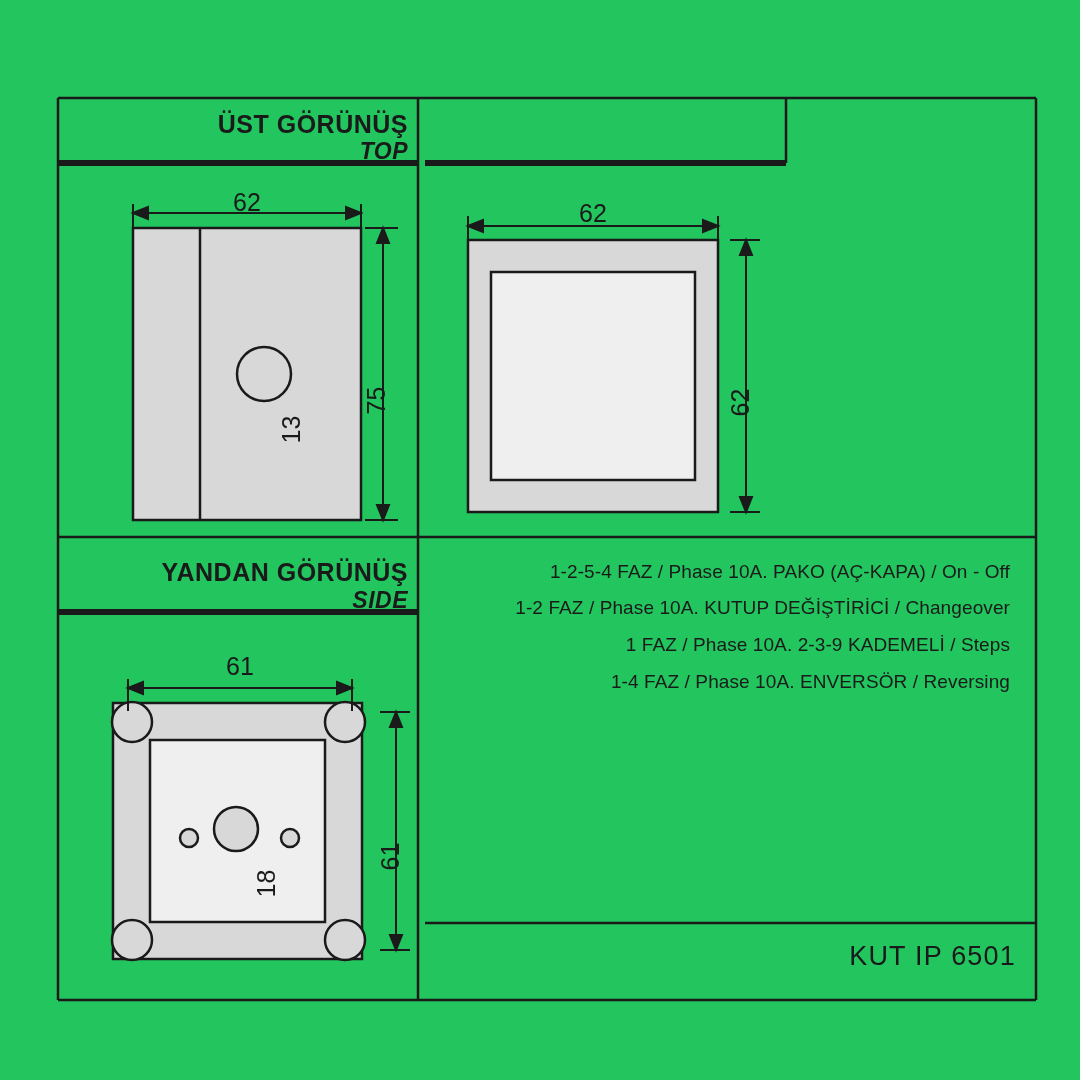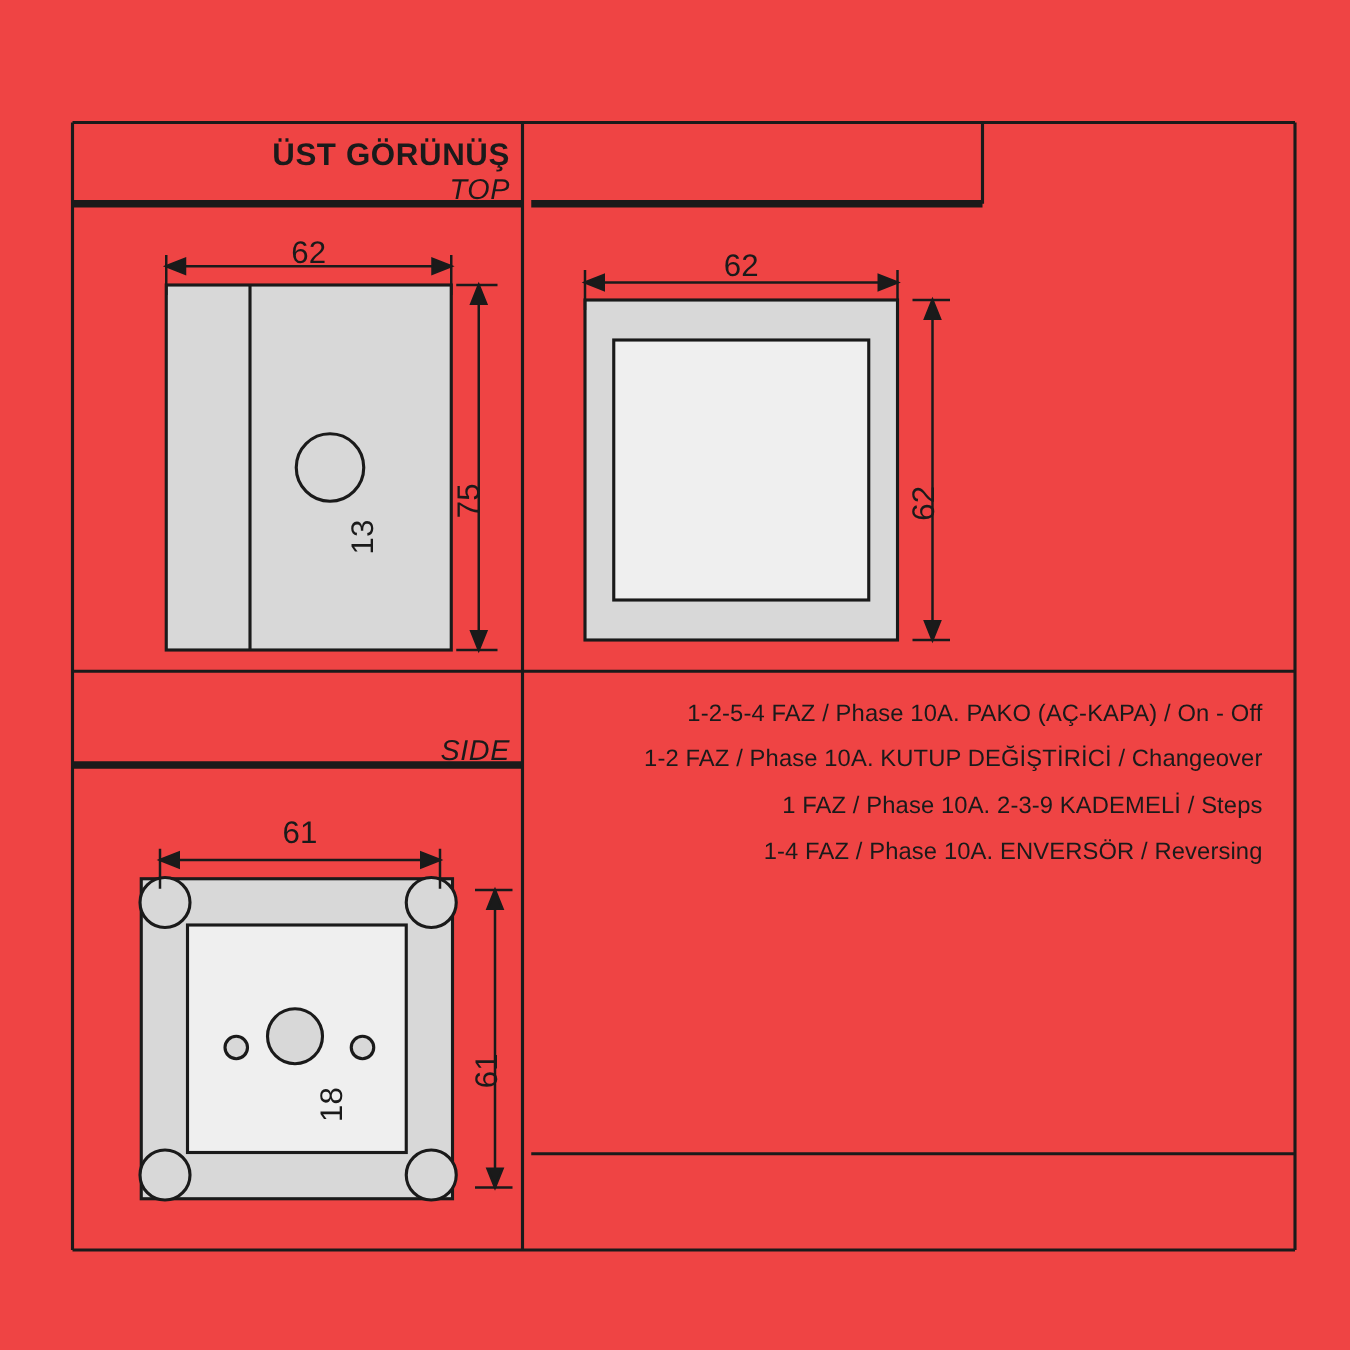--- a/index.html
+++ b/index.html
@@ -4,21 +4,21 @@
 <style>
   html, body {
     margin: 0;
     padding: 0;
     background: #ffffff;
   }
   #sheet {
     position: relative;
     width: 1080px;
     height: 1080px;
-    background: #ef4444;
+    background: #22c55e;
     font-family: "Liberation Sans", sans-serif;
     color: #1a1a1a;
     overflow: hidden;
   }
   svg.layer {
     position: absolute;
     left: 0;
     top: 0;
     width: 1080px;
     height: 1080px;
@@ -29,21 +29,21 @@
     line-height: 1;
   }
   .hdr-tr {
     font-weight: bold;
     font-size: 25px;
     letter-spacing: 0.5px;
     text-align: right;
   }
   .hdr-en {
     font-style: italic;
-    font-weight: normal;
+    font-weight: bold;
     font-size: 23px;
     letter-spacing: 0.5px;
     text-align: right;
   }
   .dim {
     font-size: 25px;
     font-weight: 500;
     text-align: center;
   }
   .dim-v {
@@ -164,34 +164,36 @@
         <path d="M396 712 L390 727 L402 727 Z" fill="#1a1a1a"></path>
         <path d="M396 950 L390 935 L402 935 Z" fill="#1a1a1a"></path>
       </g>
     </g>
   </svg>
 
   <div class="txt hdr-tr" style="left:118px; top:112px; width:290px;">ÜST GÖRÜNÜŞ</div>
   <div class="txt hdr-en" style="left:118px; top:140px; width:290px;">TOP</div>
 
 
+  <div class="txt hdr-tr" style="left:108px; top:560px; width:300px;">YANDAN GÖRÜNÜŞ</div>
   <div class="txt hdr-en" style="left:108px; top:589px; width:300px;">SIDE</div>
 
   <div class="txt dim" style="left:207px; top:190px; width:80px;">62</div>
   <div class="txt dim-v rot90" style="left:336px; top:362px; width:80px;">75</div>
   <div class="txt dim-v rot90" style="left:251px; top:391px; width:80px;">13</div>
 
   <div class="txt dim" style="left:553px; top:201px; width:80px;">62</div>
   <div class="txt dim-v rot90" style="left:700px; top:364px; width:80px;">62</div>
 
   <div class="txt dim" style="left:200px; top:654px; width:80px;">61</div>
   <div class="txt dim-v rot90" style="left:350px; top:818px; width:80px;">61</div>
   <div class="txt dim-v rot90" style="left:226px; top:845px; width:80px;">18</div>
 
   <div>
     <div class="txt spec-line" style="left:426px; top:562px; width:584px;">1-2-5-4 FAZ / Phase  10A.  PAKO (AÇ-KAPA) / On - Off</div>
     <div class="txt spec-line" style="left:426px; top:598px; width:584px;">1-2 FAZ / Phase 10A.  KUTUP DEĞİŞTİRİCİ / Changeover</div>
     <div class="txt spec-line" style="left:426px; top:635px; width:584px;">1 FAZ / Phase 10A.  2-3-9   KADEMELİ / Steps</div>
     <div class="txt spec-line" style="left:426px; top:672px; width:584px;">1-4 FAZ / Phase 10A.  ENVERSÖR / Reversing</div>
   </div>
 
+  <div class="txt code" style="left:626px; top:943px; width:390px;">KUT IP 6501</div>
 
 </div>
 
 </body></html>

